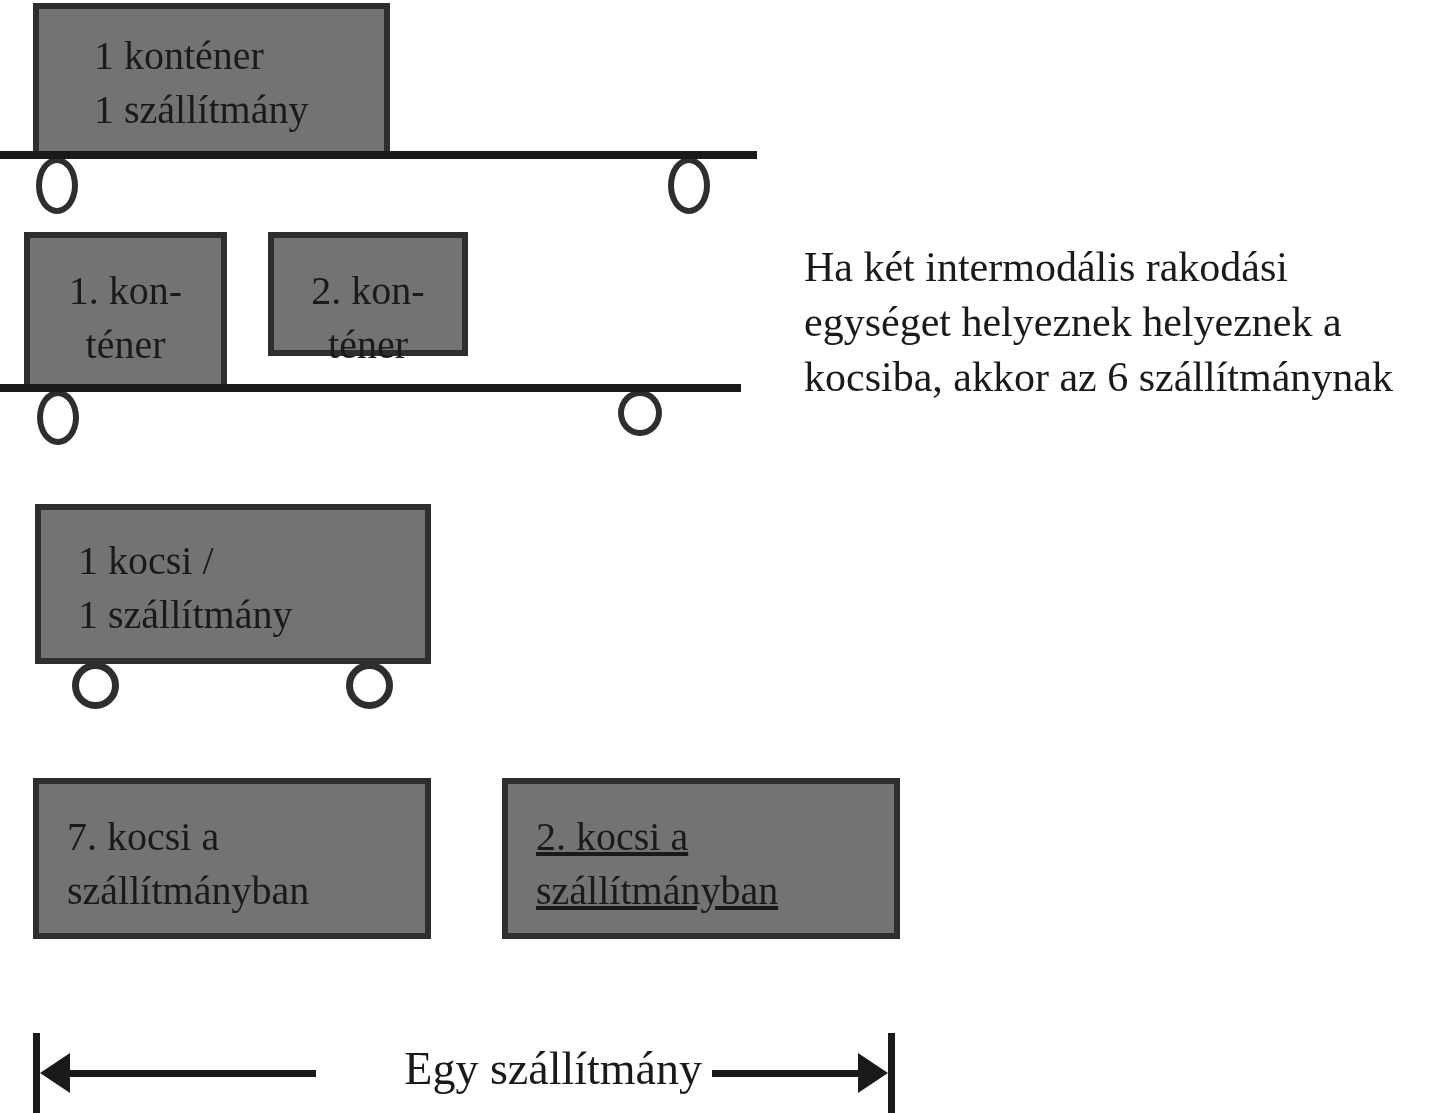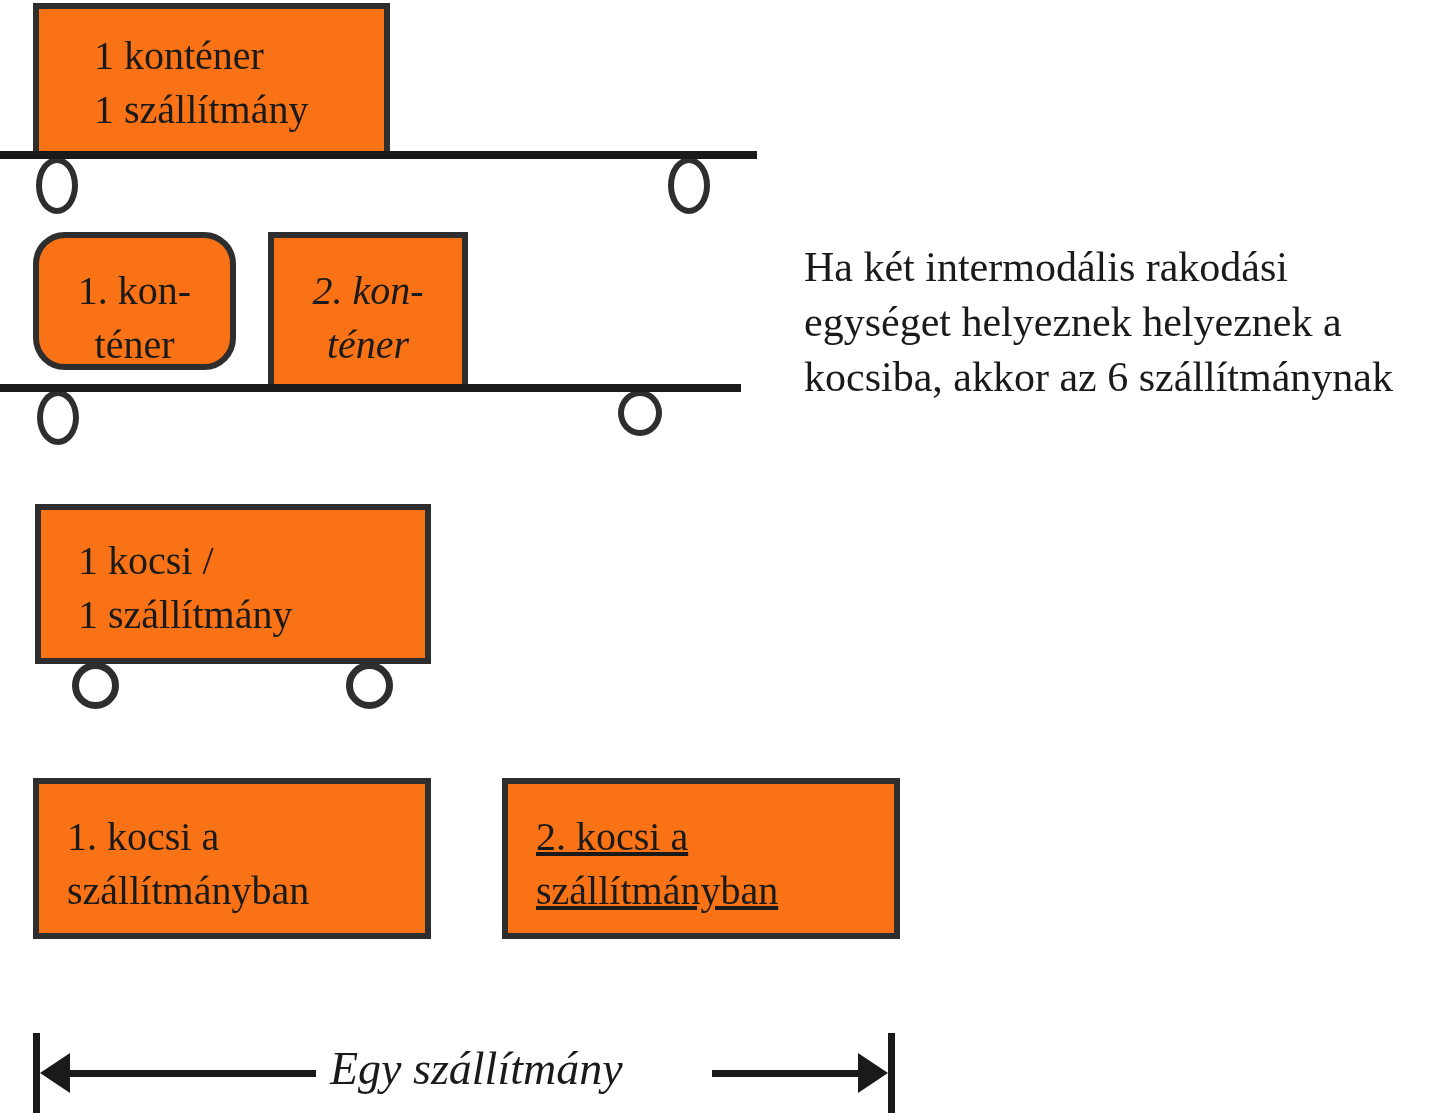--- a/index.html
+++ b/index.html
@@ -13,21 +13,21 @@
     height: 1113px;
     background: var(--paper, #ffffff);
     font-family: "Liberation Serif", "DejaVu Serif", serif;
     color: var(--ink, #1a1a1a);
     overflow: hidden;
   }
   .box {
     position: absolute;
     box-sizing: border-box;
     border: 6px solid var(--border, #2e2e2e);
-    background: #f97316;
+    background: #737373;
     font-size: 40px;
     line-height: 54px;
     z-index: 1;
   }
   .rail {
     position: absolute;
     height: 8px;
     background: var(--ink, #1a1a1a);
     z-index: 2;
   }
@@ -66,69 +66,68 @@
     border-width: 20px 30px 20px 0;
     border-color: transparent var(--ink, #1a1a1a) transparent transparent;
   }
   .ah.right {
     border-width: 20px 0 20px 30px;
     border-color: transparent transparent transparent var(--ink, #1a1a1a);
   }
   .measure-label {
     position: absolute;
     font-size: 46px;
-    text-align: left;
+    text-align: right;
     white-space: nowrap;
-    font-style: italic;
   }
   .pad-r1 { padding: 20px 0 0 55px; }
   .pad-r2 { padding-top: 26px; text-align: center; }
   .pad-r3 { padding: 24px 0 0 37px; }
   .pad-r4 { padding: 26px 0 0 28px; }
 </style>
 </head>
 <body>
 
 <div class="canvas">
 
   <div class="rail" style="left:0;top:151px;width:757px;"></div>
   <div class="box pad-r1" style="left:33px;top:3px;width:357px;height:155px;">
     <div>1 konténer</div>
     <div>1 szállítmány</div>
   </div>
   <div class="wheel" style="left:36px;top:157px;width:42px;height:57px;"></div>
   <div class="wheel" style="left:668px;top:157px;width:42px;height:57px;"></div>
 
   <div class="rail" style="left:0;top:384px;width:741px;"></div>
-  <div class="box pad-r2" style="left:33px;top:232px;width:203px;height:138px;border-radius:32px;">
+  <div class="box pad-r2" style="left:24px;top:232px;width:203px;height:159px;">
     <div>1. kon-</div>
     <div>téner</div>
   </div>
-  <div class="box pad-r2" style="left:268px;top:232px;width:200px;height:159px;font-style:italic;">
+  <div class="box pad-r2" style="left:268px;top:232px;width:200px;height:124px;">
     <div>2. kon-</div>
     <div>téner</div>
   </div>
   <div class="wheel" style="left:37px;top:390px;width:42px;height:55px;"></div>
   <div class="wheel" style="left:618px;top:390px;width:44px;height:46px;"></div>
 
   <div class="note" style="left:775px;top:240px;width:656px;margin-left:29px;">
     <div>Ha két intermodális rakodási</div>
     <div>egységet helyeznek helyeznek a</div>
     <div>kocsiba, akkor az 6 szállítmánynak</div>
   </div>
 
   <div class="box pad-r3" style="left:35px;top:504px;width:396px;height:160px;">
     <div>1 kocsi /</div>
     <div>1 szállítmány</div>
   </div>
   <div class="wheel thick" style="left:72px;top:662px;width:47px;height:47px;"></div>
   <div class="wheel thick" style="left:346px;top:662px;width:47px;height:47px;"></div>
 
   <div class="box pad-r4" style="left:33px;top:778px;width:398px;height:161px;">
-    <div>1. kocsi a</div>
+    <div>7. kocsi a</div>
     <div>szállítmányban</div>
   </div>
   <div class="box pad-r4" style="left:502px;top:778px;width:398px;height:161px;text-decoration:underline;">
     <div>2. kocsi a</div>
     <div>szállítmányban</div>
   </div>
 
   <div class="vbar" style="left:33px;top:1033px;height:80px;"></div>
   <div class="vbar" style="left:888px;top:1033px;height:80px;"></div>
   <div class="ah left" style="left:40px;top:1053px;"></div>

